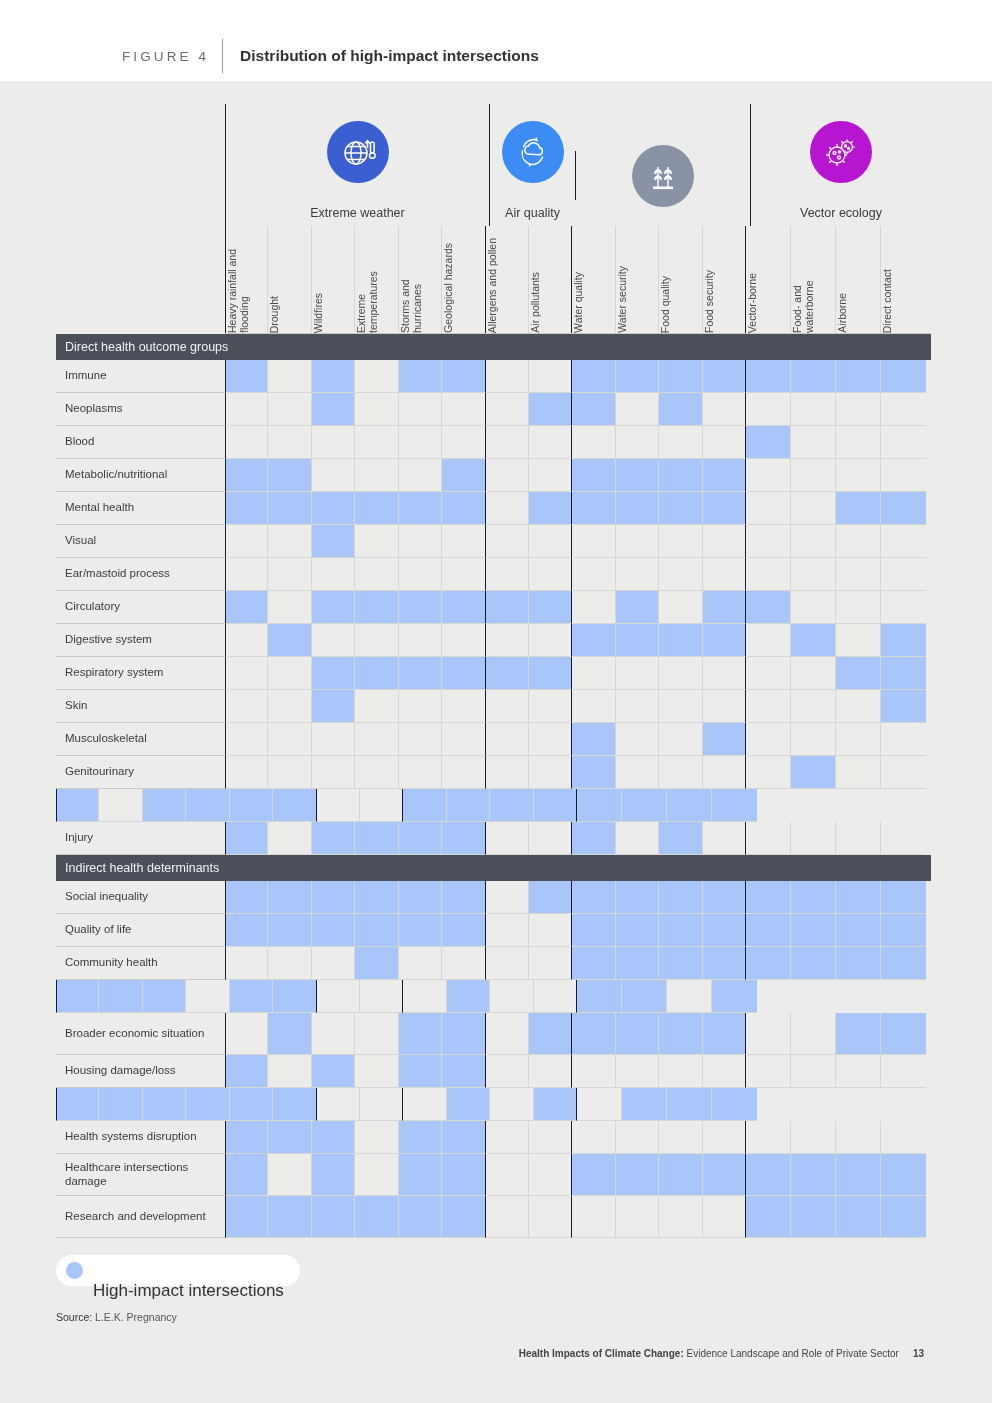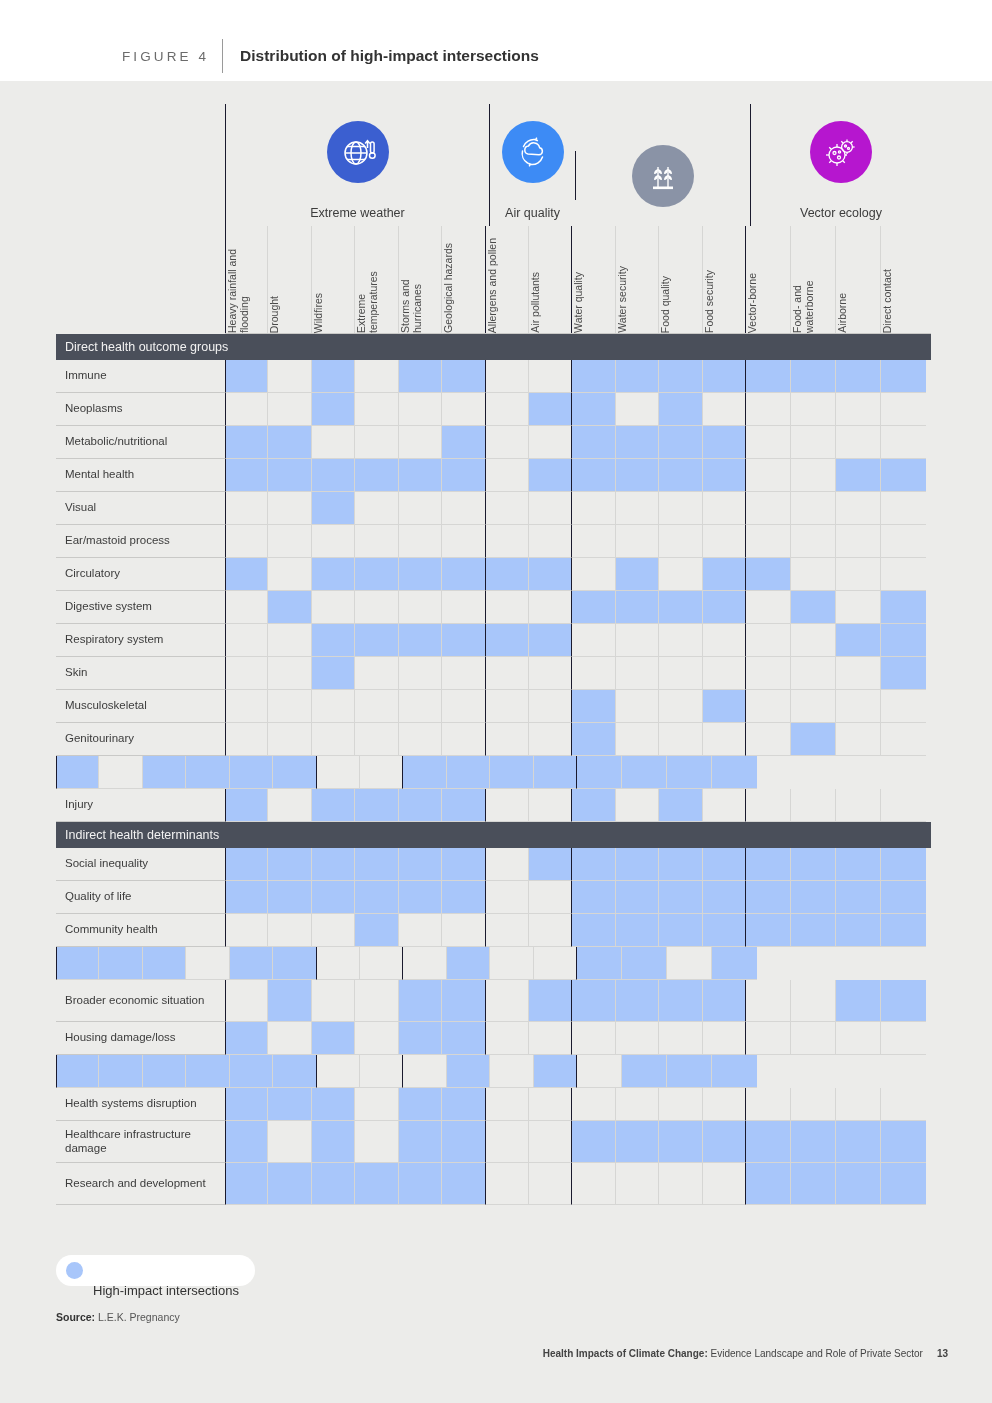--- a/index.html
+++ b/index.html
@@ -116,30 +116,30 @@
   .wV2{ width:46px;  flex:0 0 46px; }
 
   
   .legend {
     position:absolute; left:56px; top:1255px;
     background:#ffffff; border-radius:16px;
     height:31px; display:inline-flex; align-items:center;
     padding:0 16px 0 10px;
   }
   .legend .dot { width:17px; height:17px; border-radius:50%; background:#a8c6fa; margin-right:10px; }
-  .legend .ltext { font-size:13px; color:#333;margin-top:40px; }
+  .legend .ltext { font-size:17px; color:#333;margin-top:40px; }
 
   .source {
     position:absolute; left:56px; top:1311px;
     font-size:10.5px; color:#555;
   }
-  .source b { font-weight:700; color:#333; }
+  .source b { font-weight:400; color:#333; }
 
   .footer {
-    position:absolute; right:44px; top:1348px;
+    position:absolute; right:68px; top:1348px;
     font-size:10px; color:#444; white-space:nowrap;
   }
   .footer .ftitle { font-weight:700; }
   .footer .pnum { font-weight:700; margin-left:14px; }
 </style>
 </head>
 <body>
 
 <div class="top-band">
   <div class="fig-head">
@@ -347,20 +347,41 @@
           <div class="cell wF2" style="height: 33px;"></div>
           <div class="cell wF on" style="height: 33px;"></div>
           <div class="cell wF2" style="height: 33px;"></div>
           <div class="cell wV gsep" style="height: 33px;"></div>
           <div class="cell wV" style="height: 33px;"></div>
           <div class="cell wV" style="height: 33px;"></div>
           <div class="cell wV2" style="height: 33px;"></div>
         </div>
       </div>
       <div class="drow">
+        <div class="rowlabel" style="height: 33px;">Blood</div>
+        <div class="cells">
+          <div class="cell w1 gsep" style="height: 33px;"></div>
+          <div class="cell w2" style="height: 33px;"></div>
+          <div class="cell w3" style="height: 33px;"></div>
+          <div class="cell w2" style="height: 33px;"></div>
+          <div class="cell w3" style="height: 33px;"></div>
+          <div class="cell w2" style="height: 33px;"></div>
+          <div class="cell wA gsep" style="height: 33px;"></div>
+          <div class="cell wA" style="height: 33px;"></div>
+          <div class="cell wF gsep" style="height: 33px;"></div>
+          <div class="cell wF2" style="height: 33px;"></div>
+          <div class="cell wF" style="height: 33px;"></div>
+          <div class="cell wF2" style="height: 33px;"></div>
+          <div class="cell wV on gsep" style="height: 33px;"></div>
+          <div class="cell wV" style="height: 33px;"></div>
+          <div class="cell wV" style="height: 33px;"></div>
+          <div class="cell wV2" style="height: 33px;"></div>
+        </div>
+      </div>
+      <div class="drow">
         <div class="rowlabel" style="height: 33px;">Metabolic/nutritional</div>
         <div class="cells">
           <div class="cell w1 on gsep" style="height: 33px;"></div>
           <div class="cell w2 on" style="height: 33px;"></div>
           <div class="cell w3" style="height: 33px;"></div>
           <div class="cell w2" style="height: 33px;"></div>
           <div class="cell w3" style="height: 33px;"></div>
           <div class="cell w2 on" style="height: 33px;"></div>
           <div class="cell wA gsep" style="height: 33px;"></div>
           <div class="cell wA" style="height: 33px;"></div>
@@ -768,21 +789,21 @@
           <div class="cell wF2" style="height: 33px;"></div>
           <div class="cell wF" style="height: 33px;"></div>
           <div class="cell wF2" style="height: 33px;"></div>
           <div class="cell wV gsep" style="height: 33px;"></div>
           <div class="cell wV" style="height: 33px;"></div>
           <div class="cell wV" style="height: 33px;"></div>
           <div class="cell wV2" style="height: 33px;"></div>
         </div>
       </div>
       <div class="drow">
-        <div class="rowlabel" style="height: 42px;">Healthcare infrastructure damage</div>
+        <div class="rowlabel" style="height: 42px;">Healthcare intersections damage</div>
         <div class="cells">
           <div class="cell w1 on gsep" style="height: 42px;"></div>
           <div class="cell w2" style="height: 42px;"></div>
           <div class="cell w3 on" style="height: 42px;"></div>
           <div class="cell w2" style="height: 42px;"></div>
           <div class="cell w3 on" style="height: 42px;"></div>
           <div class="cell w2 on" style="height: 42px;"></div>
           <div class="cell wA gsep" style="height: 42px;"></div>
           <div class="cell wA" style="height: 42px;"></div>
           <div class="cell wF on gsep" style="height: 42px;"></div>

